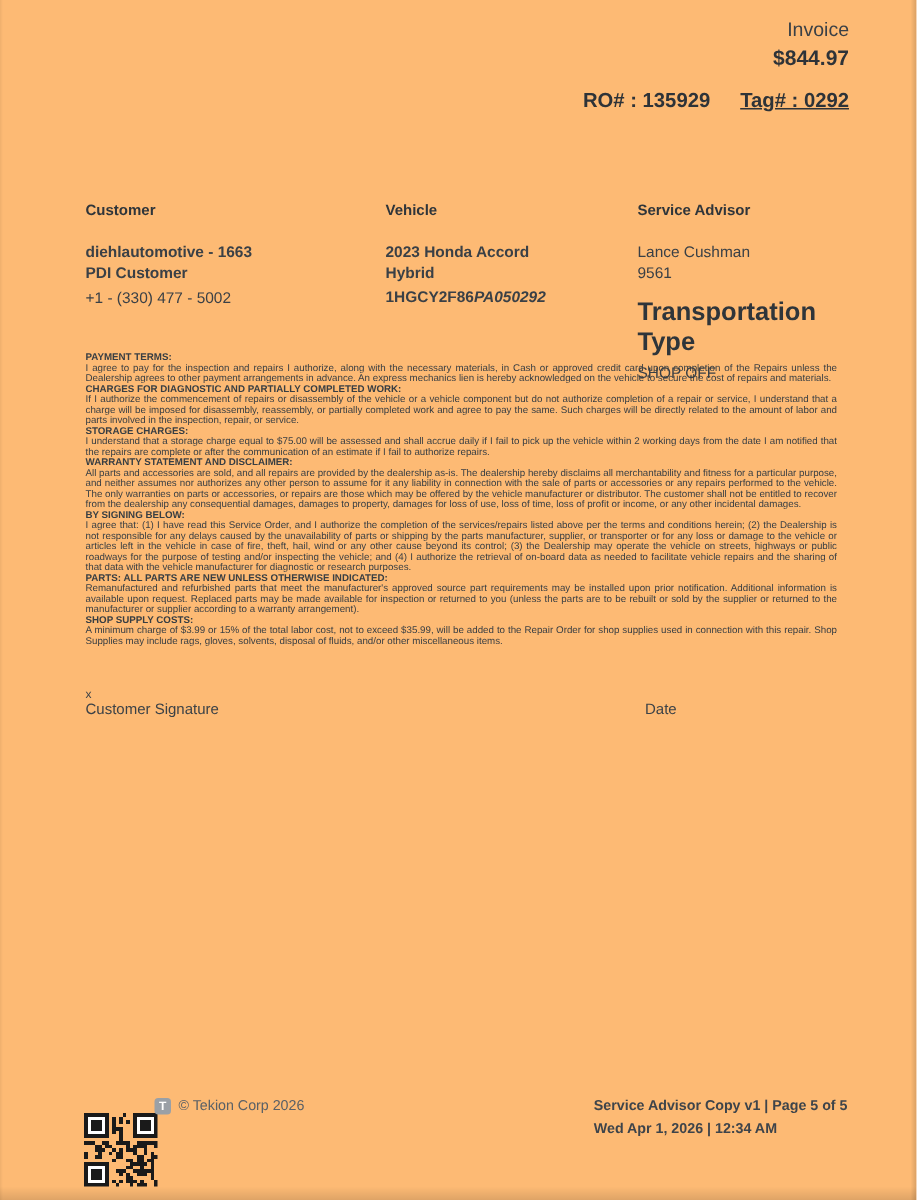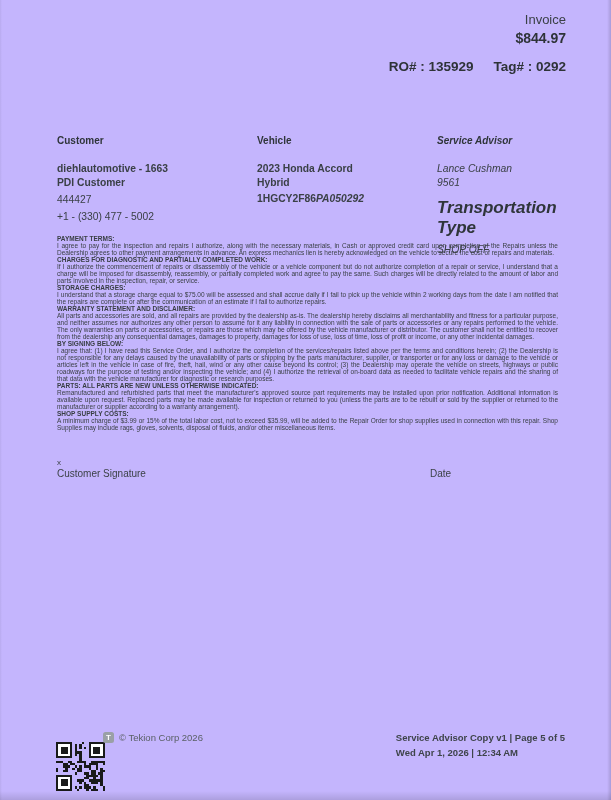--- a/index.html
+++ b/index.html
@@ -1,41 +1,41 @@
 <!DOCTYPE html>
 <html><head>
 <meta charset="utf-8">
 <style>
   html,body{margin:0;padding:0;width:611px;height:800px;background:#f4f4f4;}
   .page{
-    position:relative;width:611px;height:800px;background:#c4b5fd;
+    position:relative;width:611px;height:800px;background:#fdba74;
     font-family:"Liberation Sans",sans-serif;color:#353b40;overflow:hidden;
   }
   
   .edge-right{position:absolute;top:0;right:0;width:4px;height:100%;
     background:linear-gradient(to right,rgba(0,0,0,0),rgba(0,0,0,0.14));}
   .edge-bottom{position:absolute;left:0;bottom:0;width:100%;height:9px;
     background:linear-gradient(to bottom,rgba(0,0,0,0),rgba(0,0,0,0.12));}
   .edge-left{position:absolute;top:0;left:0;width:2px;height:100%;
     background:linear-gradient(to left,rgba(0,0,0,0),rgba(0,0,0,0.06));}
 
   
   .header{position:absolute;top:12px;right:45px;text-align:right;}
   .invoice-label{font-size:13px;color:#3a4046;}
   .invoice-amount{font-size:14px;font-weight:700;color:#2e3338;margin-top:3px;}
   .ro-line{margin-top:13px;font-size:13.5px;font-weight:700;color:#2e3338;}
-  .ro-line .tag{margin-left:20px;}
+  .ro-line .tag{margin-left:20px;text-decoration:underline;}
   .meta{margin-top:4px;font-size:10.3px;font-weight:600;color:#3e444a;line-height:15px;}
 
   
   .info{position:absolute;top:135px;left:57px;width:509px;}
   .col{position:absolute;top:0;}
   .col-customer{left:0;width:195px;}
   .col-vehicle{left:200px;width:165px;}
-  .col-advisor{left:380px;width:141px;font-style:italic;}
+  .col-advisor{left:368px;width:141px;}
   .col-title{font-size:10px;font-weight:700;color:#2f353a;margin-bottom:16px;}
   .line{font-size:10.3px;line-height:13.5px;color:#3a4046;}
   .strong{font-weight:600;}
   .gap-top{margin-top:3.5px;}
   .vin{font-weight:700;margin-top:3.5px;font-size:10.3px;color:#3a4046;}
   .vin .vin-suffix{font-style:italic;}
   .sub-title{font-size:17px;font-weight:700;color:#2f353a;margin-top:9px;margin-bottom:5px;}
 
   
   .terms{position:absolute;top:235px;left:57px;width:501px;color:#383e43;}
@@ -71,21 +71,20 @@
     <div class="ro-line">
       <span>RO# : 135929</span><span class="tag">Tag# : 0292</span>
     </div>
   </div>
 
   <div class="info">
     <div class="col col-customer">
       <div class="col-title">Customer</div>
       <div class="line strong">diehlautomotive - 1663</div>
       <div class="line strong">PDI Customer</div>
-      <div class="line gap-top">444427</div>
       <div class="line gap-top">+1 - (330) 477 - 5002</div>
     </div>
 
     <div class="col col-vehicle">
       <div class="col-title">Vehicle</div>
       <div class="line strong">2023 Honda Accord</div>
       <div class="line strong">Hybrid</div>
       <div class="vin">
         <span>1HGCY2F86</span><span class="vin-suffix">PA050292</span>
       </div>

